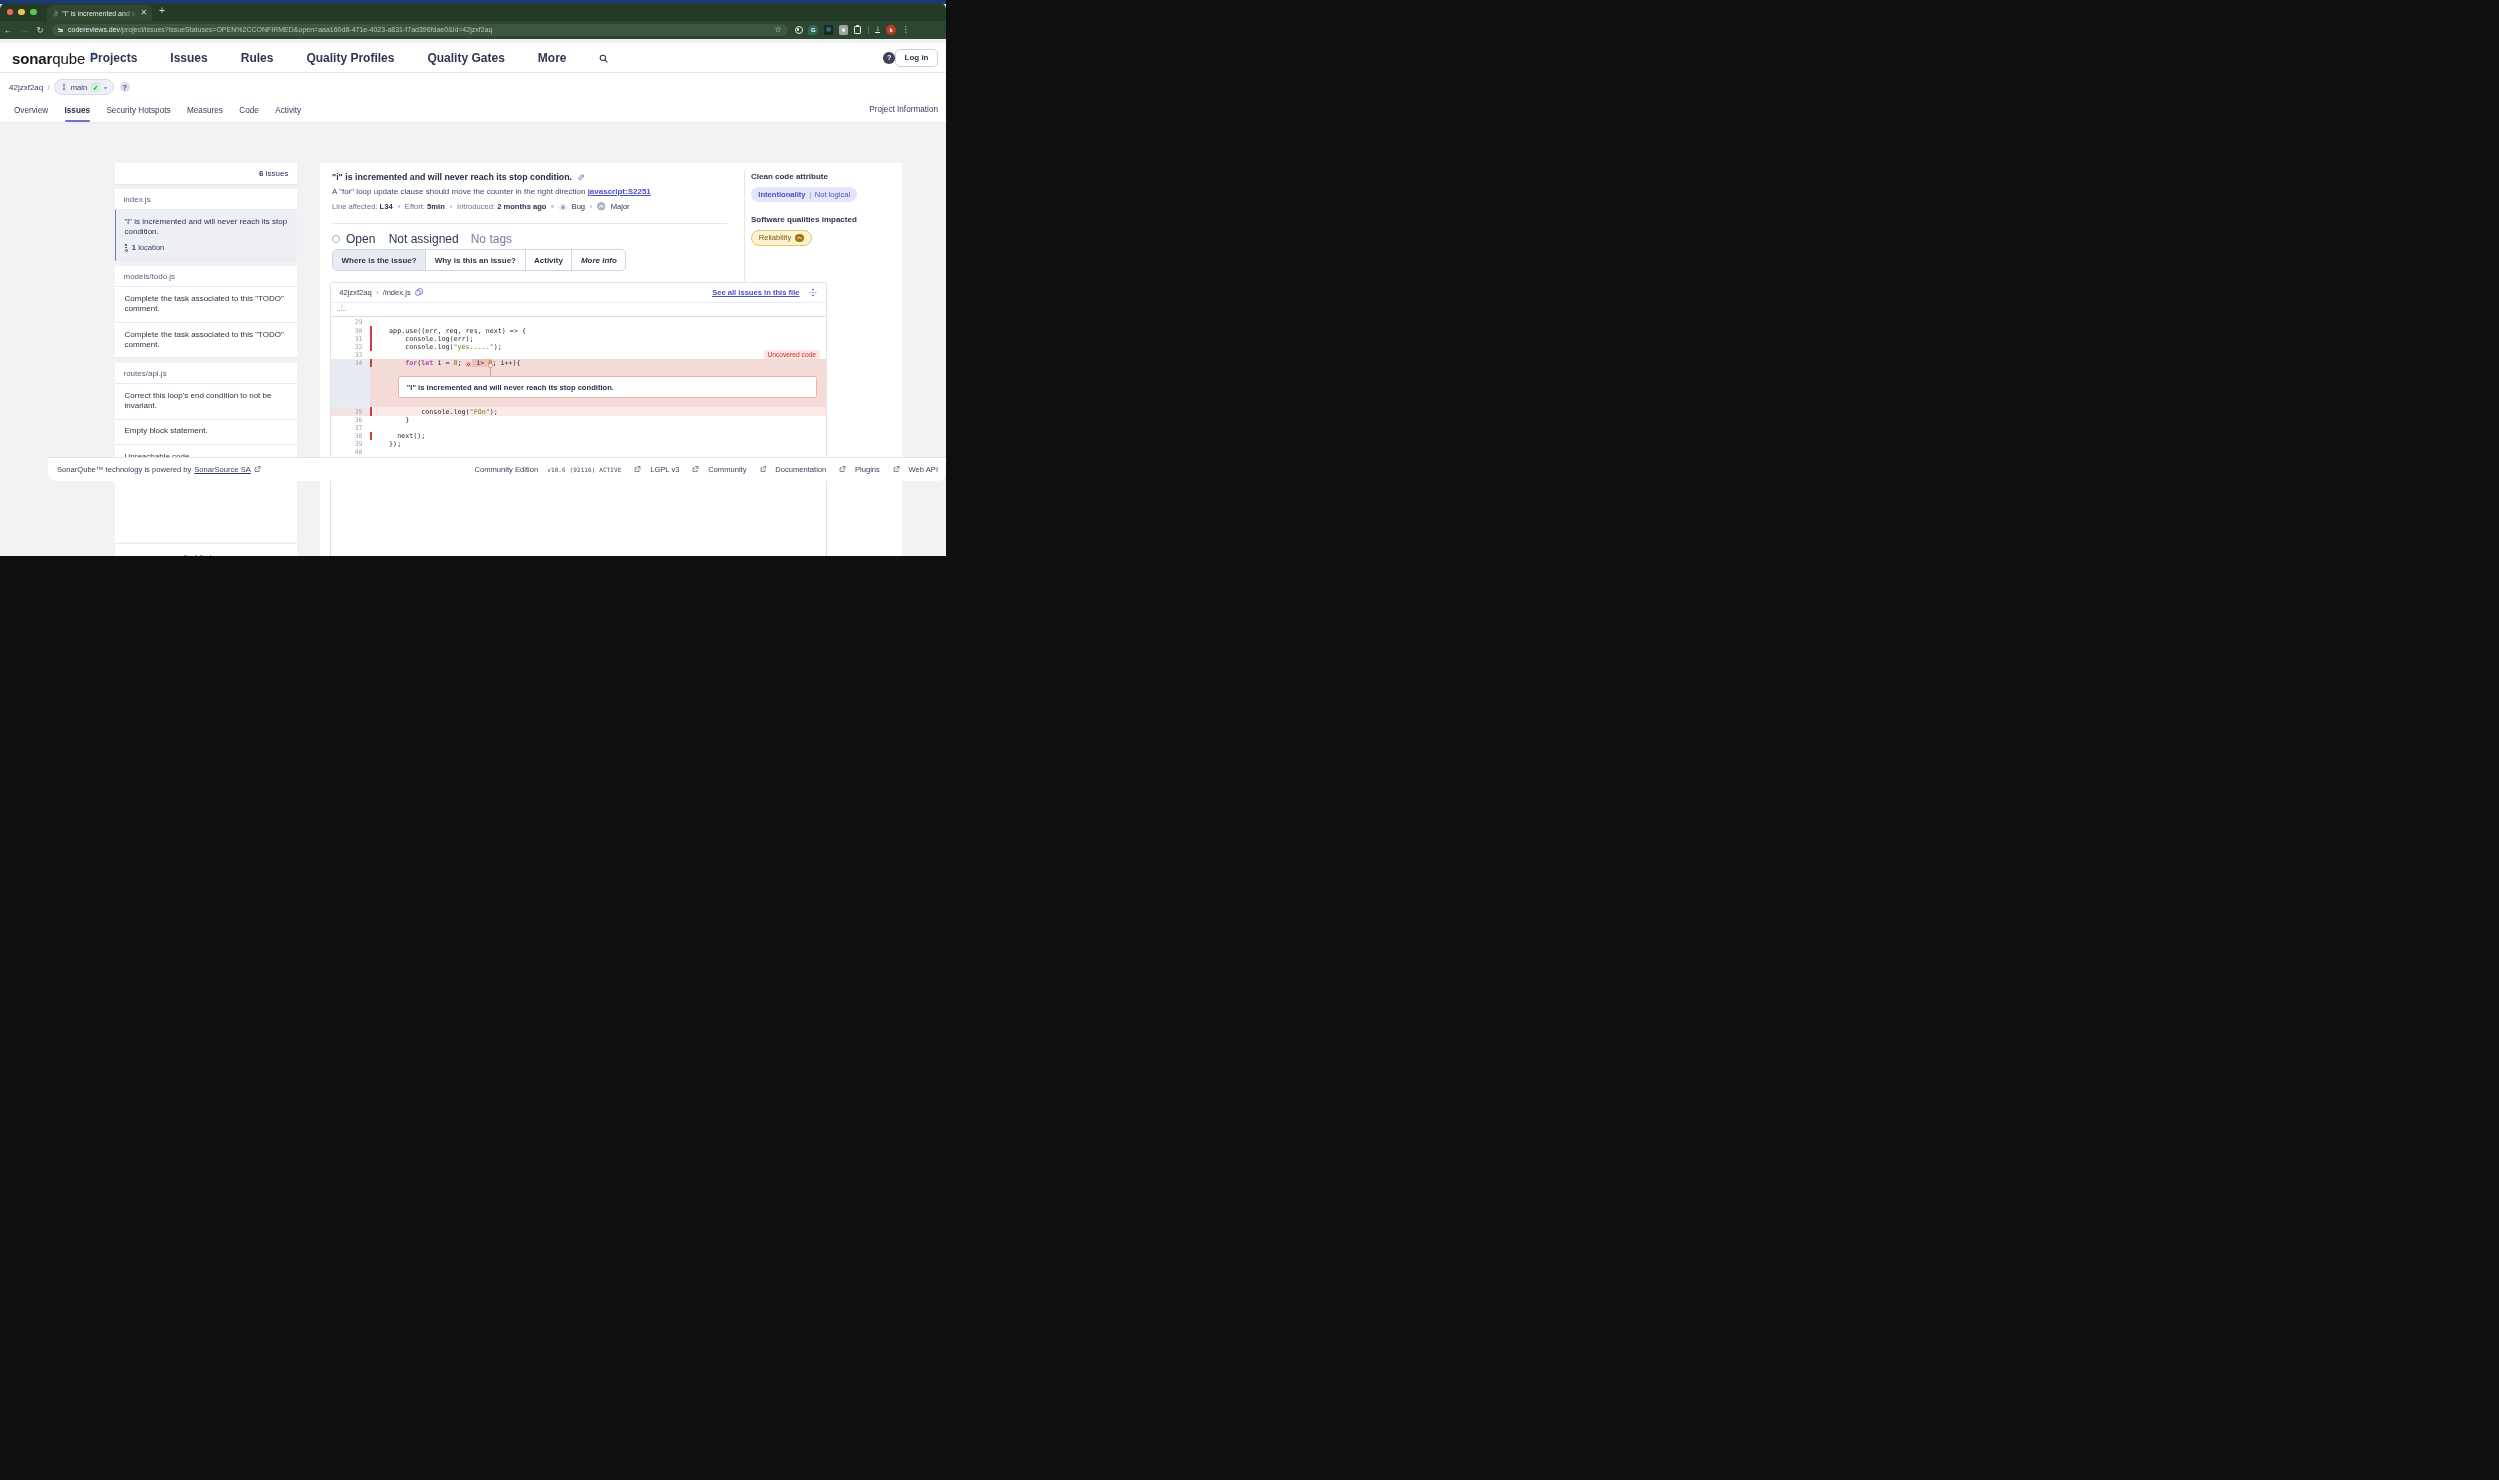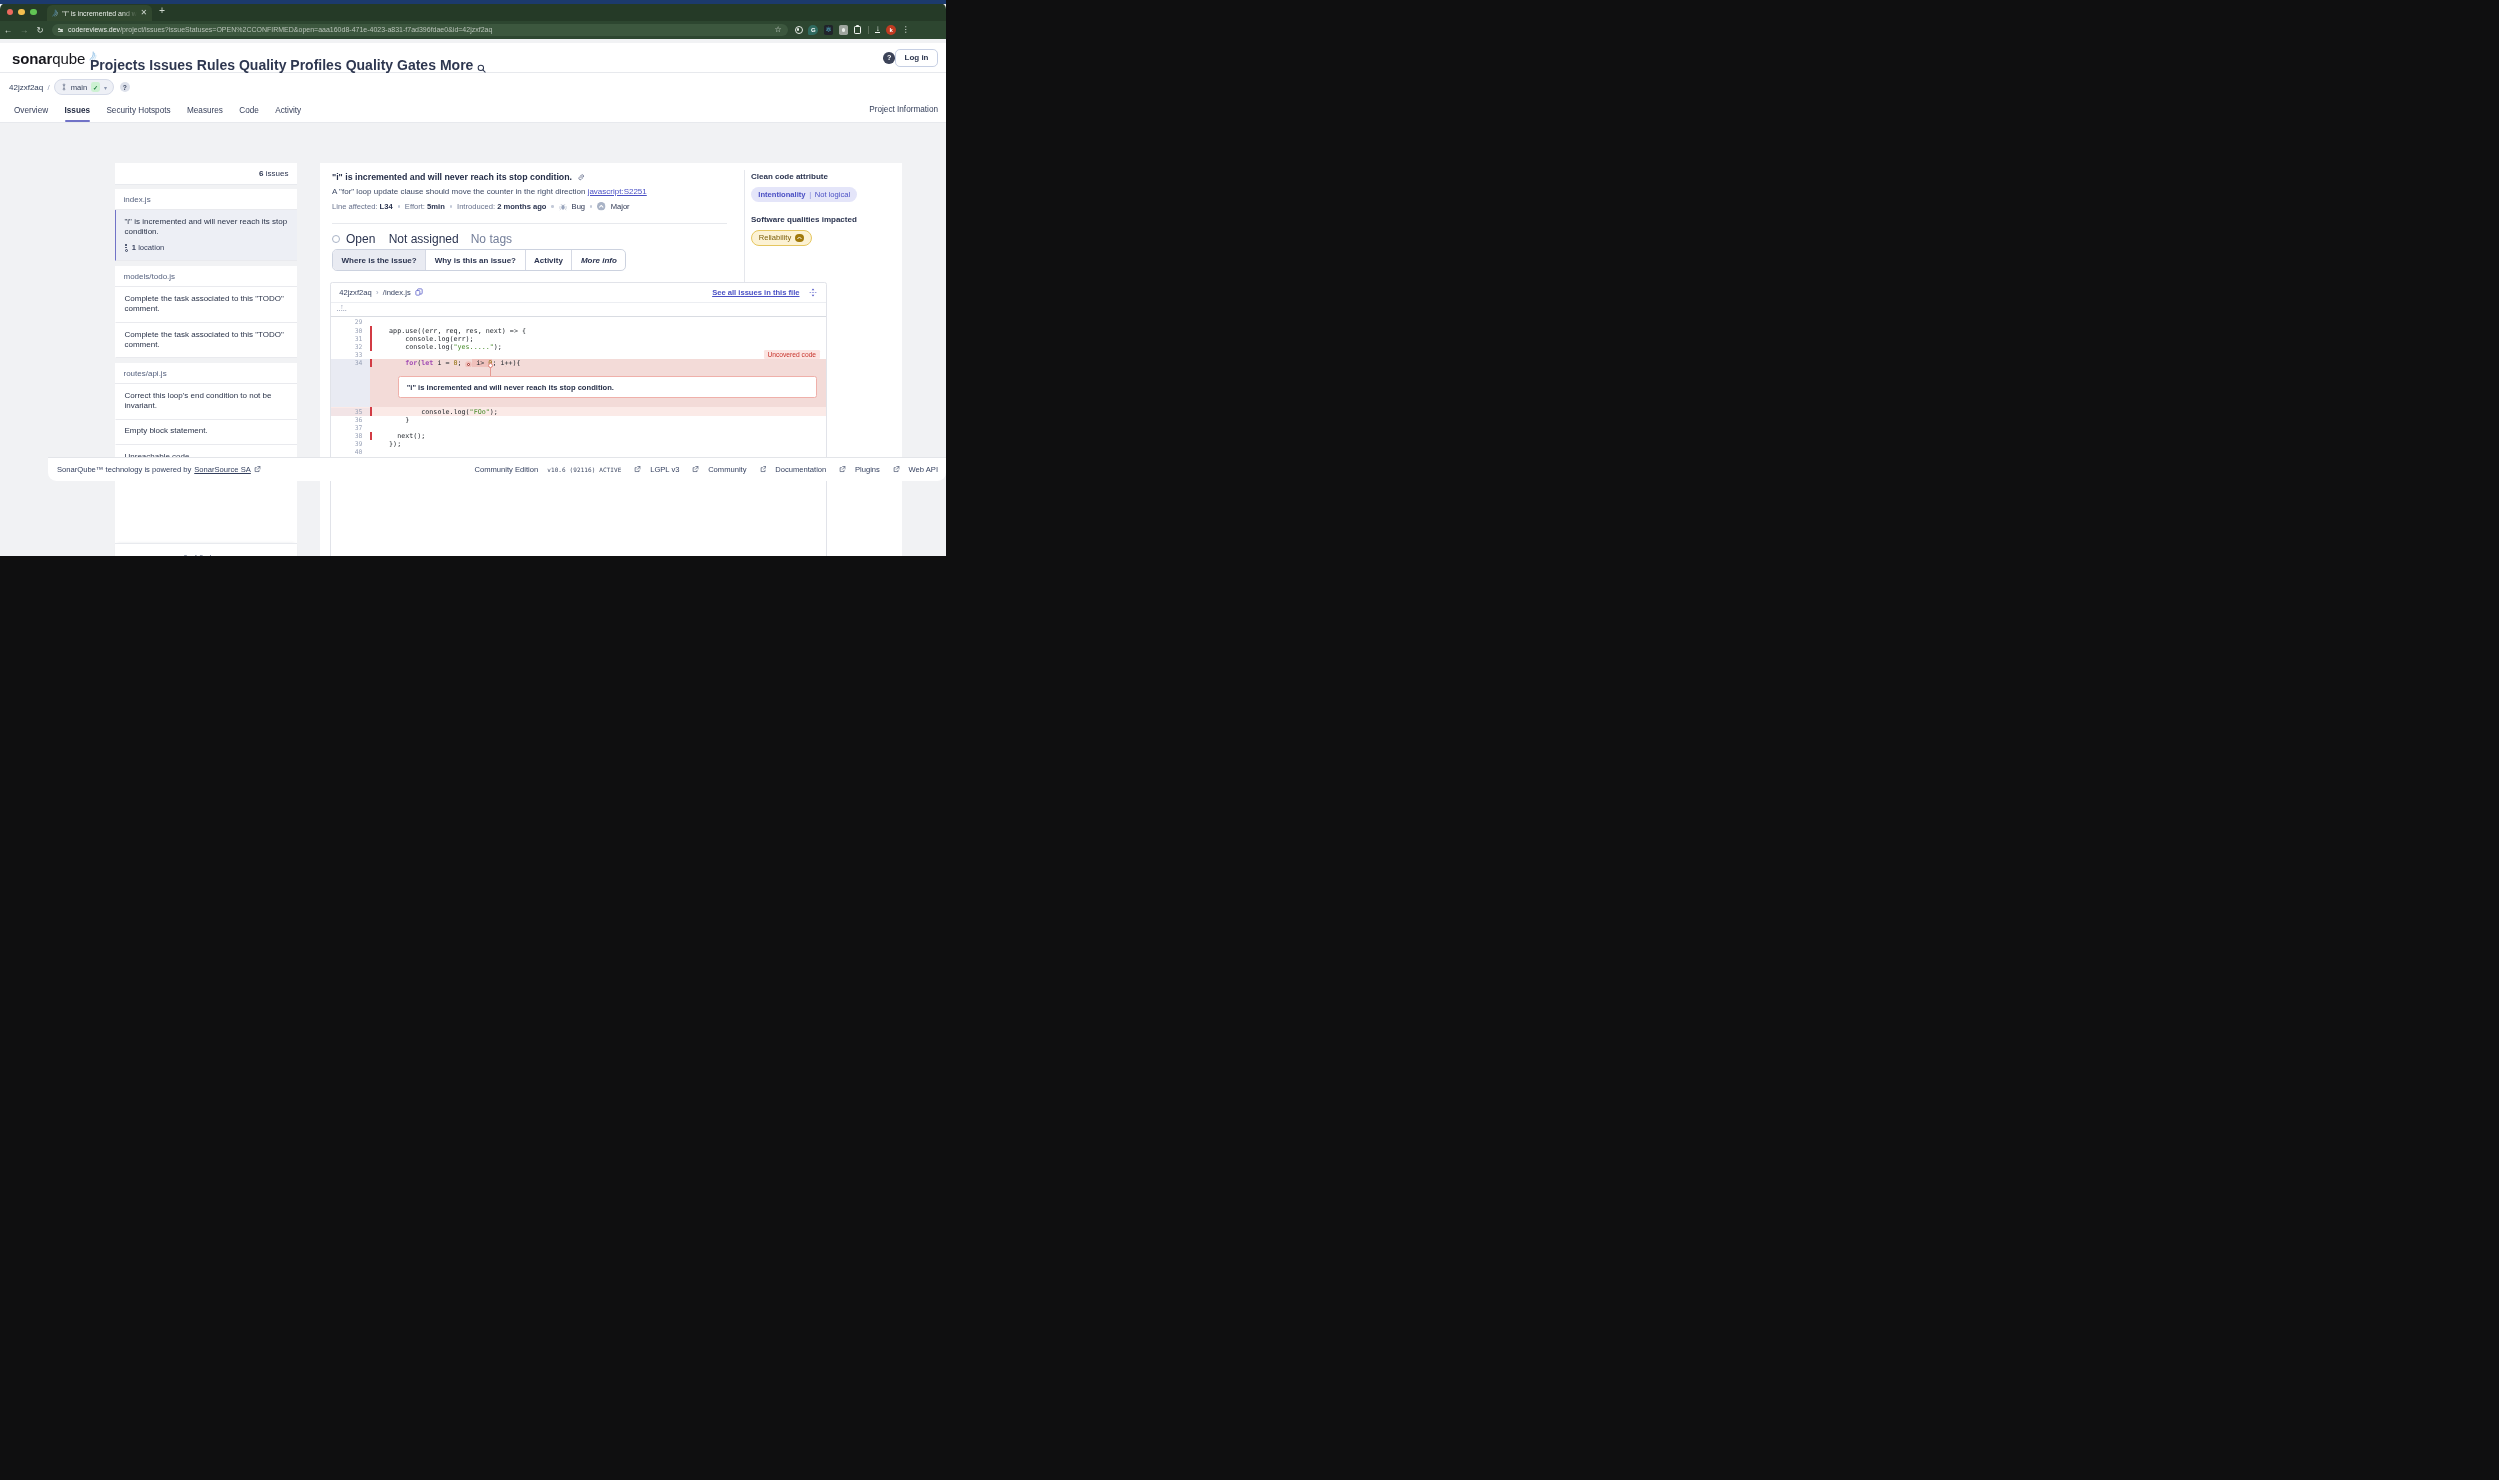--- a/index.html
+++ b/index.html
@@ -43,22 +43,22 @@
   .xdiv{width:0.6px;height:8.5px;background:#5c6f5c;margin:0 1.2px;}
   .dl{color:#f2f5f2;font-size:8px;position:relative;top:-0.6px;border-bottom:1.2px solid #f2f5f2;line-height:6px;padding:0 0.6px;}
   .avatar{width:10.3px;height:10.3px;border-radius:50%;background:#c03b21;color:#fff;font-size:6px;font-weight:bold;
     display:flex;align-items:center;justify-content:center;}
   .menu3{color:#e6ebe6;font-size:8px;letter-spacing:0;margin-right:6px;}
   
   .page{position:absolute;top:40px;left:0;right:0;bottom:0;background:#f1f2f4;}
   .sq-header{position:absolute;top:0;left:0;right:0;height:30px;background:#fff;border-bottom:0.6px solid #e7e9ed;}
   .logo{position:absolute;left:12px;top:7.3px;font-size:15px;color:#16161c;letter-spacing:-0.1px;}
   .logo b{font-weight:bold}.logo span{font-weight:normal;}
-  .gnav{position:absolute;left:90px;top:0;height:30px;display:flex;align-items:flex-end;gap:4px;
-    font-size:14px;font-weight:bold;color:#2e3750;}
+  .gnav{position:absolute;left:90px;top:0;height:30px;display:flex;align-items:center;gap:33px;
+    font-size:12px;font-weight:bold;color:#2e3750;}
   .gnav .itm{cursor:pointer;}
   .help-circ{position:absolute;right:51px;top:9px;width:11.6px;height:11.6px;border-radius:50%;background:#3c4358;color:#fff;
     font-size:7.3px;font-weight:bold;display:flex;align-items:center;justify-content:center;}
   .login{position:absolute;right:8px;top:5.5px;padding:3.6px 8.5px;border:0.6px solid #c6cfe3;border-radius:4.9px;background:#fff;
     font-size:8px;font-weight:bold;color:#2e3750;}
   .crumb-band{position:absolute;top:30px;left:0;right:0;height:50px;background:#fff;border-bottom:0.6px solid #e7e9ed;}
   .crumb{position:absolute;left:9px;top:6px;display:flex;align-items:center;font-size:8px;color:#33405c;}
   .crumb .sep{color:#9aa3b8;margin:0 4.3px;}
   .branch-pill{display:flex;align-items:center;gap:3.6px;background:#eef0f6;border:0.6px solid #d6dbe8;border-radius:8.5px;
     padding:2.4px 6px;color:#333f59;font-size:7.6px;}
@@ -90,21 +90,21 @@
   .sb-gap{height:4.3px;}
   .sb-fill{flex:1;background:#fff;}
   .sb-foot{background:#fff;border-top:0.6px solid #e8eaee;height:27px;display:flex;align-items:center;justify-content:center;
     font-size:8px;color:#54607e;box-shadow:0 -2.4px 3.6px -3px rgba(40,50,80,.25);}
   
   .main{position:absolute;left:320px;top:120px;width:582px;height:407px;background:#fff;}
   .vdiv{position:absolute;left:424px;top:7.3px;height:167px;width:0.6px;background:#e5e7ec;}
   .ititle{position:absolute;left:12px;top:9px;font-size:8.8px;font-weight:bold;color:#262f49;display:flex;gap:4.9px;align-items:center;}
   .ititle svg{flex:none;}
   .idesc{position:absolute;left:12px;top:24px;font-size:8px;color:#3e4a66;}
-  .idesc a{color:#4a50c5;text-decoration:underline;font-weight:normal;}
+  .idesc a{color:#4a50c5;text-decoration:underline;font-weight:bold;}
   .imeta{position:absolute;left:12px;top:39px;display:flex;align-items:center;gap:4.9px;font-size:7.6px;color:#67718c;}
   .imeta b{color:#2b3450;}
   .mdot{width:2.4px;height:2.4px;border-radius:50%;background:#c3cad8;}
   .micon{color:#9aa5bc;display:inline-flex;}
   .hr1{position:absolute;left:12px;top:60px;width:395px;height:0.6px;background:#e7e9ed;}
   .istatus{position:absolute;left:12px;top:69px;display:flex;align-items:center;gap:6px;font-size:12px;color:#2b3450;}
   .open-circ{width:8px;height:8px;border-radius:50%;border:1.2px solid #a9b3c6;}
   .istatus .tags{color:#737e99;margin-left:6px;}
   .istatus .assignee{margin-left:7.3px;}
   .itabs{position:absolute;left:12px;top:86px;display:flex;border:0.6px solid #ccd2df;border-radius:4.9px;overflow:hidden;

